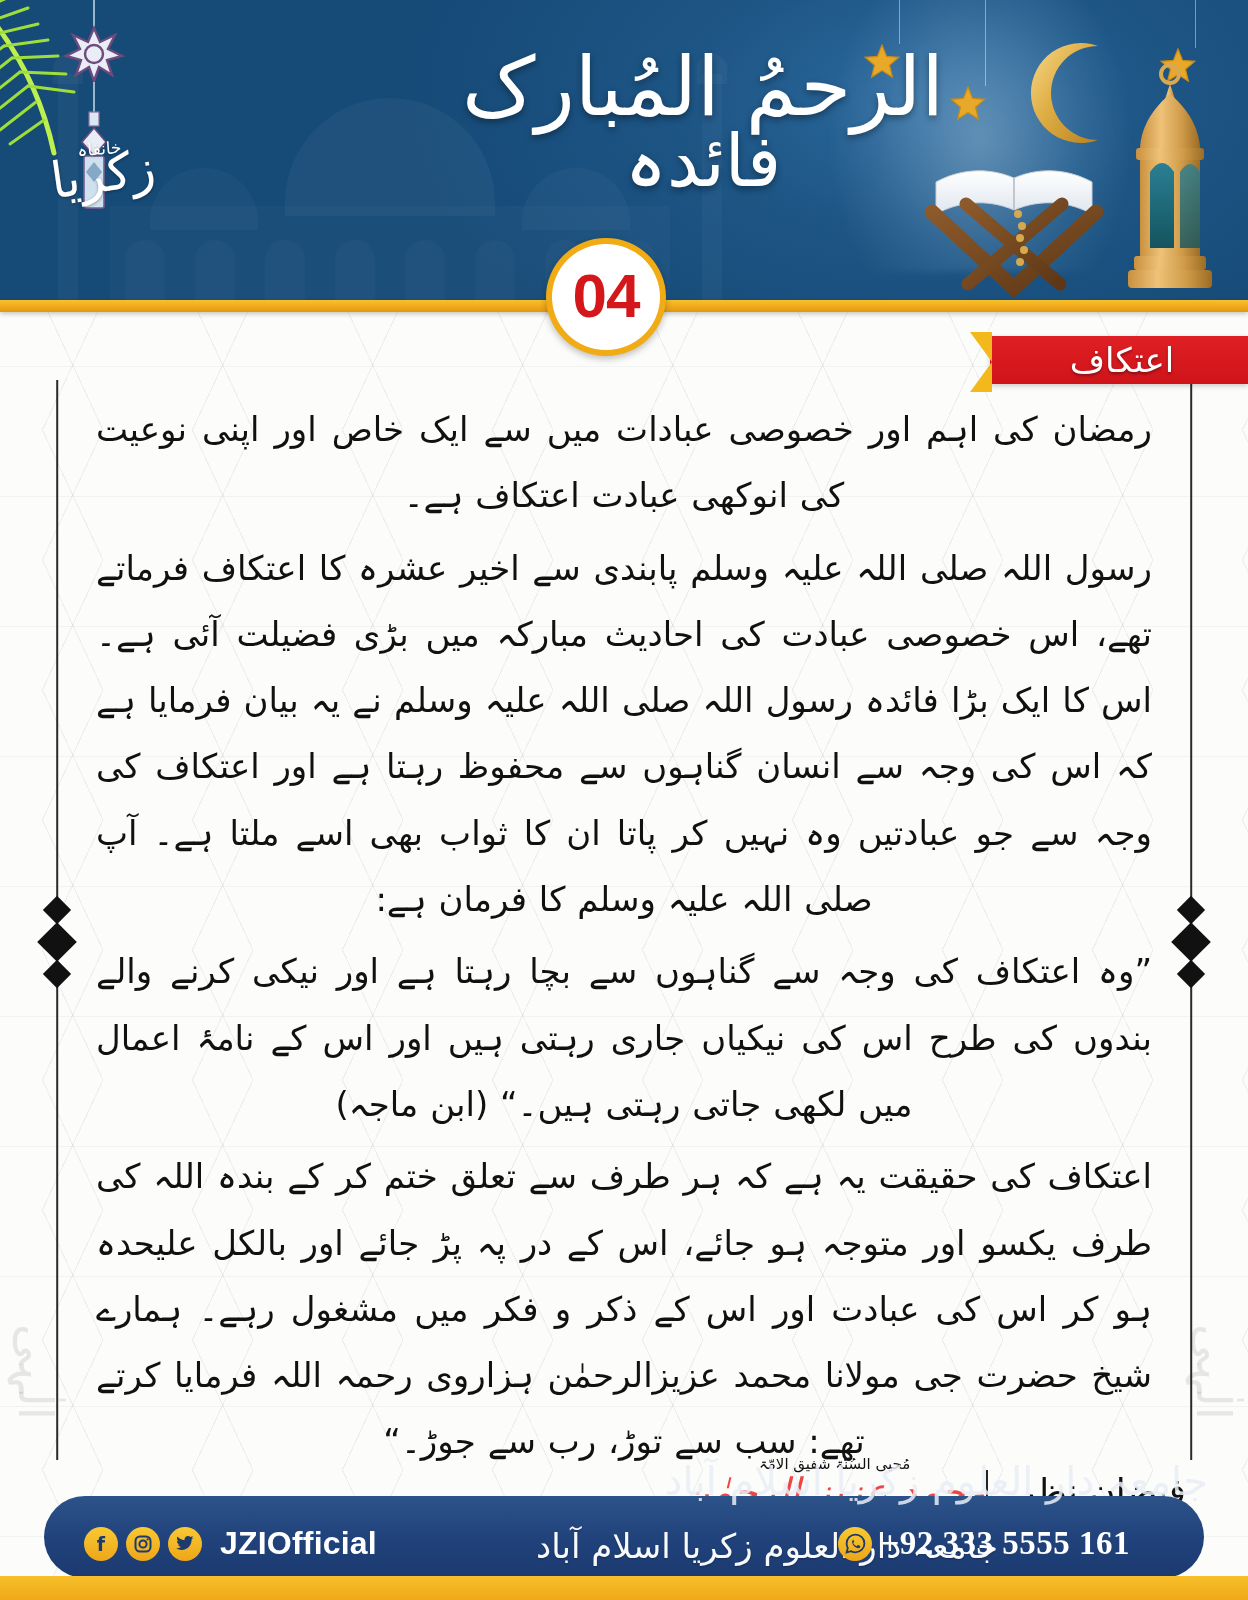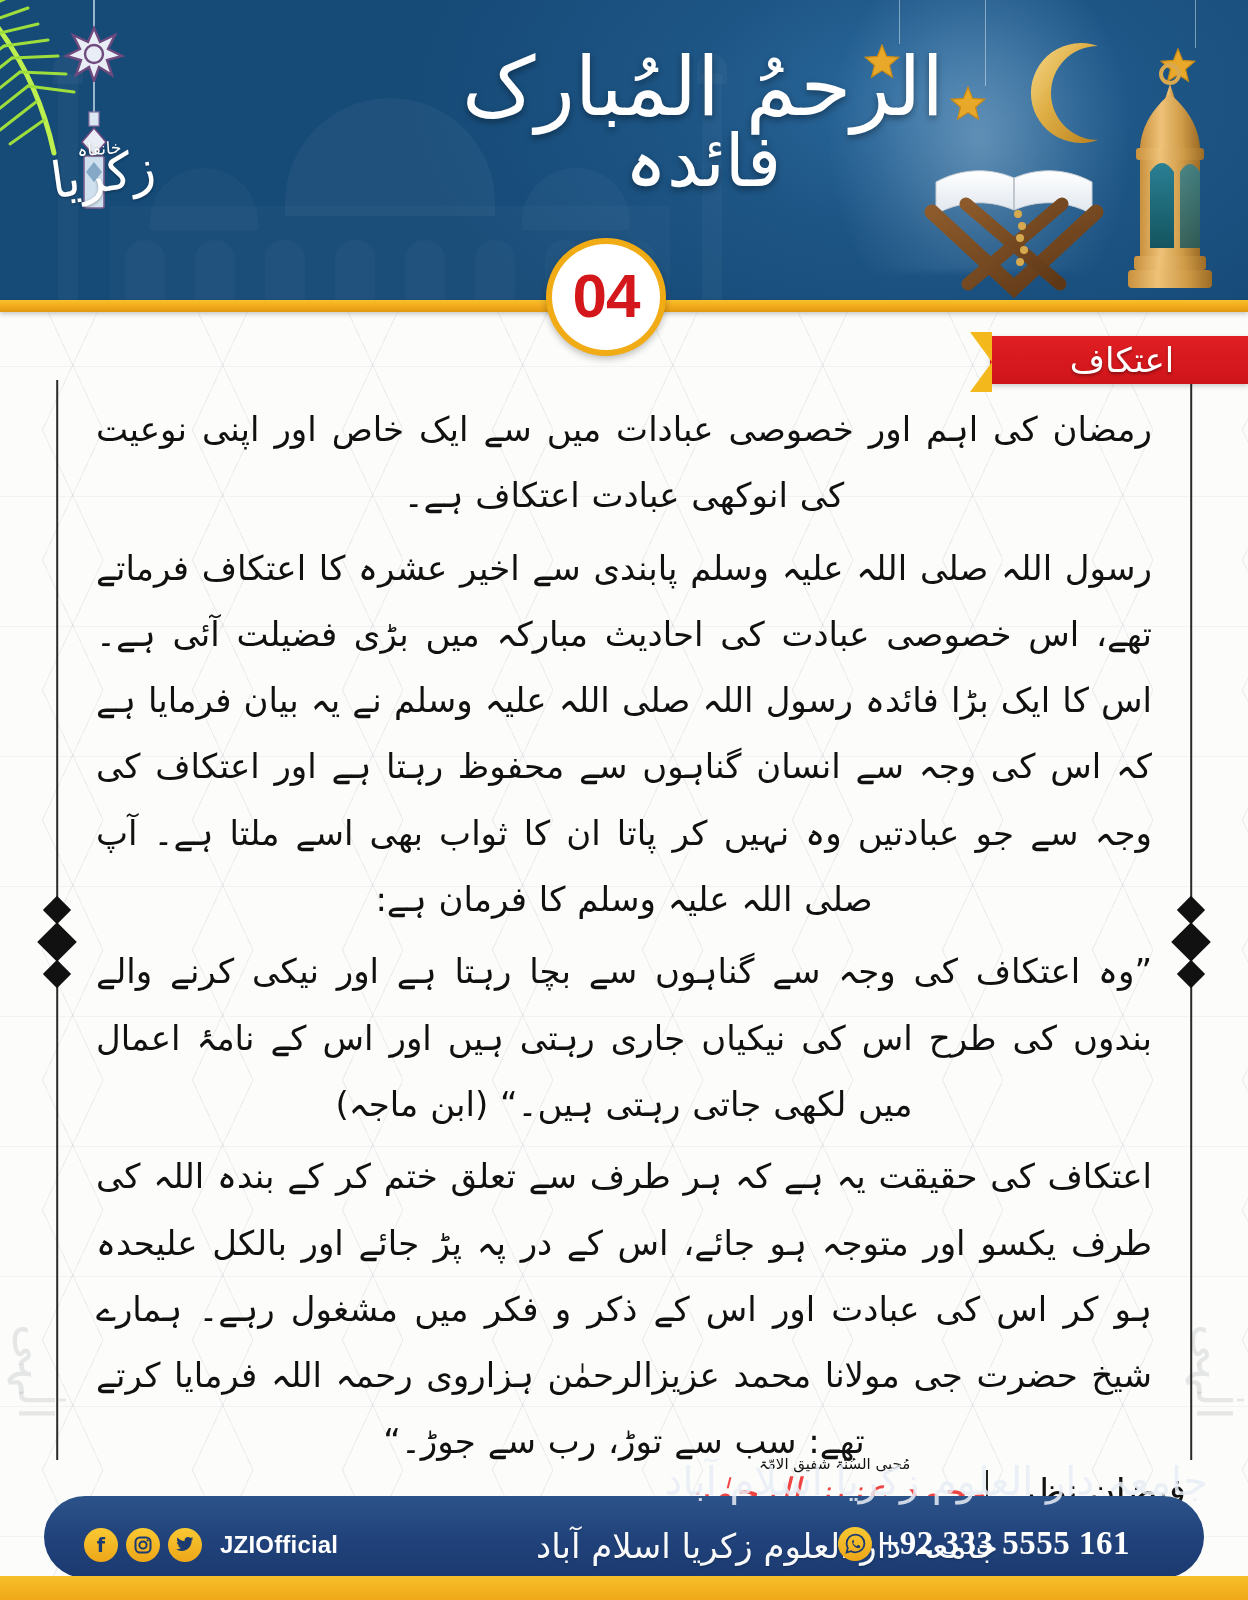--- a/index.html
+++ b/index.html
@@ -273,21 +273,21 @@
   }
   .sicon{
     width:34px; height:34px; border-radius:17px;
     background:linear-gradient(180deg,#f9c933,#eda618);
     display:flex; align-items:center; justify-content:center;
     color:#1b3a70; font-size:19px; font-weight:bold;
     flex:0 0 auto;
   }
   .handle{
     color:#fff; font-family:"Liberation Sans",sans-serif;
-    font-weight:bold; font-size:24px; margin-left:10px; letter-spacing:.2px;
+    font-weight:bold; font-size:32px; margin-left:10px; letter-spacing:.2px;
   }
   .phone{
     position:absolute; right:118px; bottom:38px;
     display:flex; align-items:center; gap:8px; direction:ltr;
     z-index:8;
   }
   .phone .num{
     color:#fff; font-family:Liberation Serif, serif;
     font-weight:bold; font-size:33px; letter-spacing:.5px;
   }

